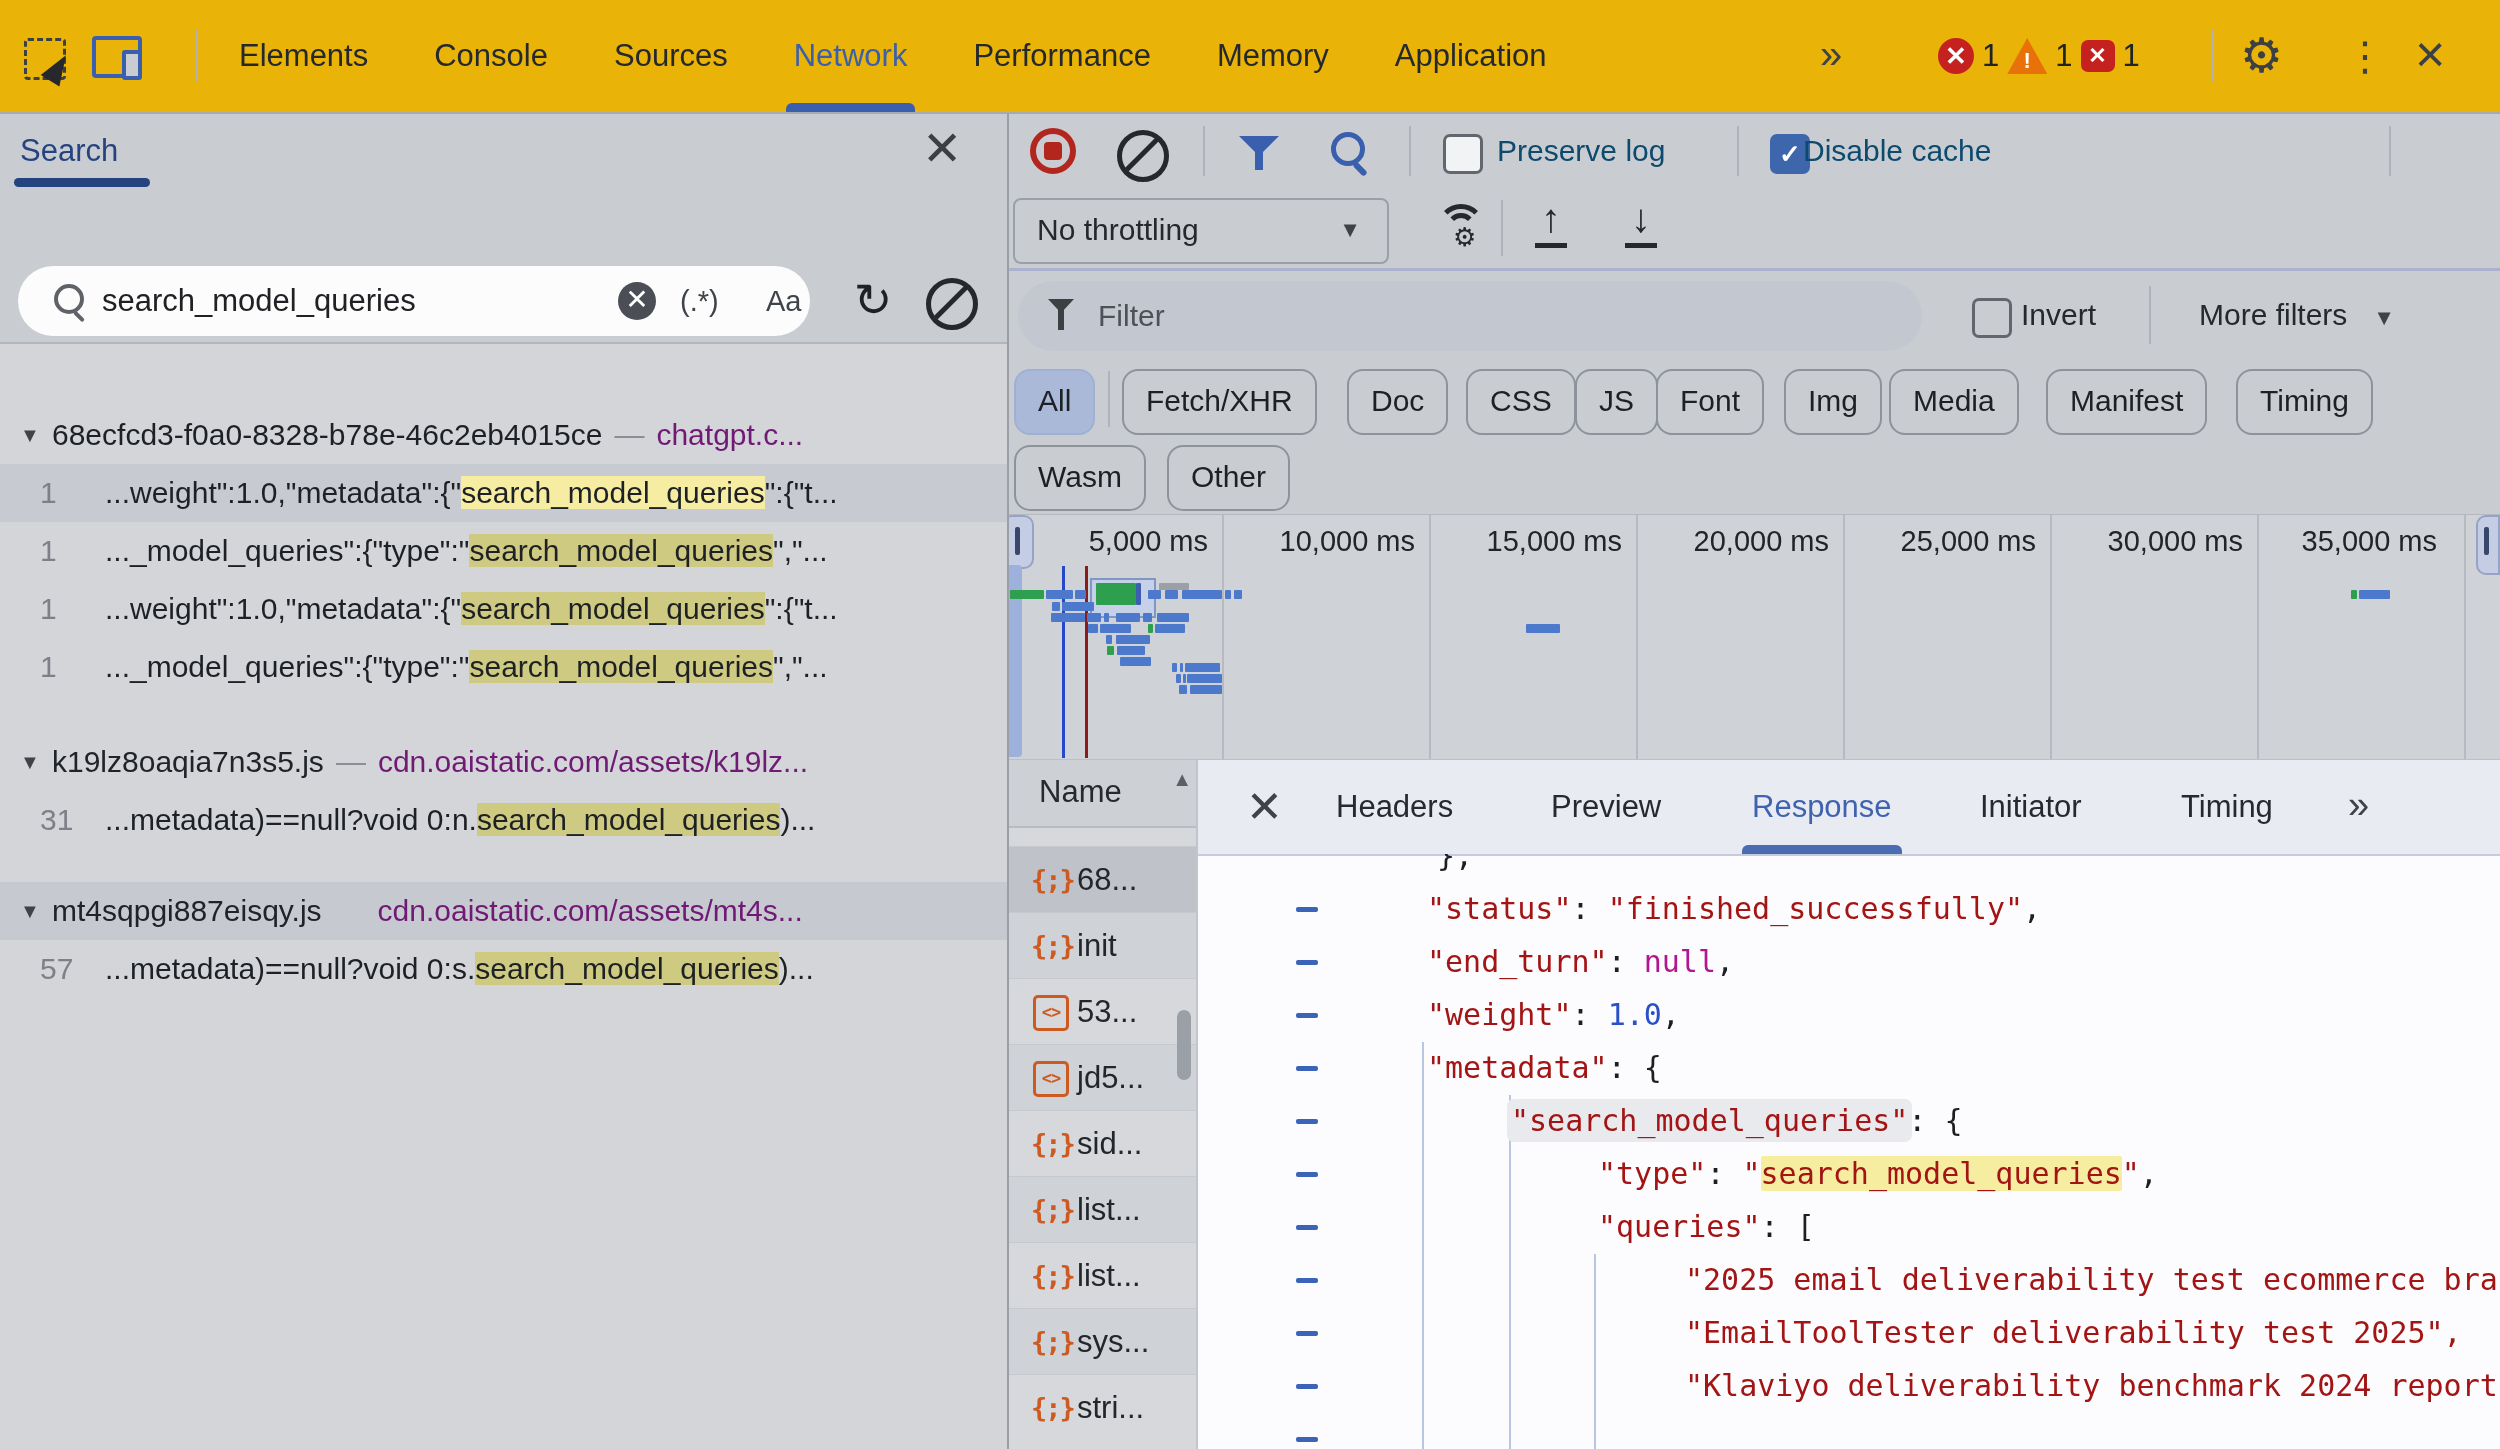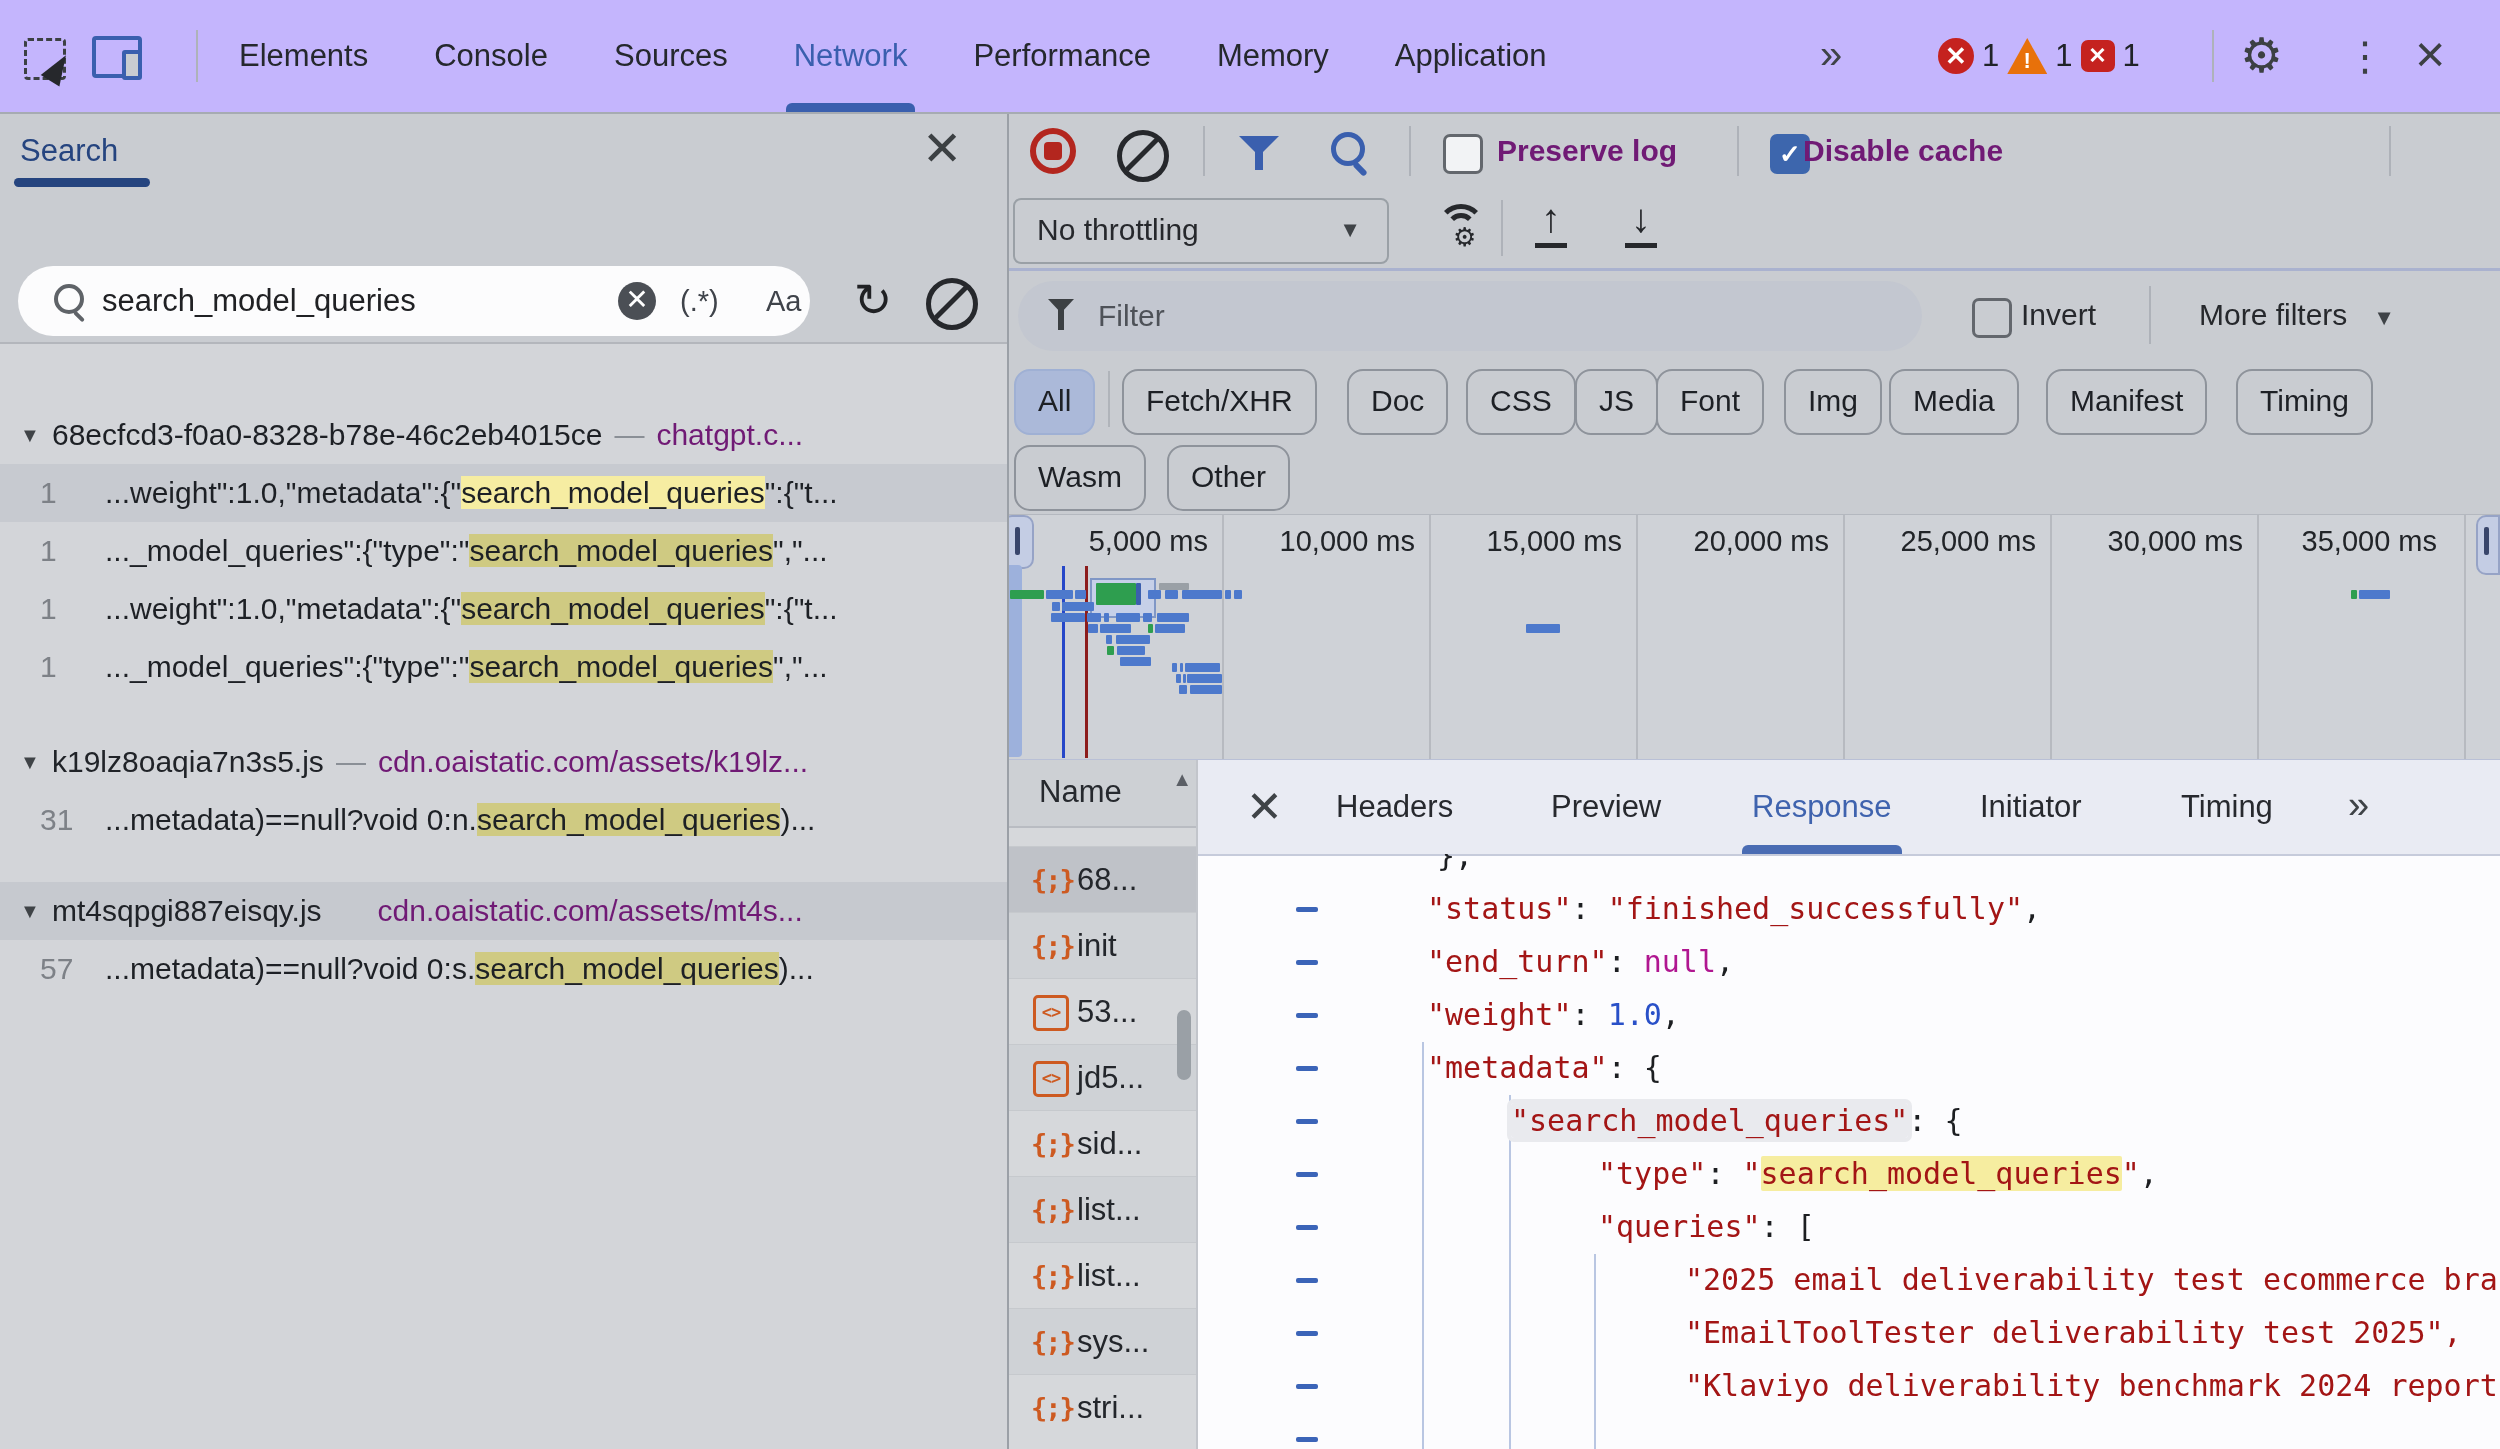--- a/index.html
+++ b/index.html
@@ -1,19 +1,19 @@
 <!DOCTYPE html>
 <html><head>
 <meta charset="utf-8">
 <style>
   html,body{margin:0;padding:0;background:#888;}
   .screen{position:relative;width:2500px;height:1449px;overflow:hidden;
     background:#d3d5d9;font-family:"Liberation Sans",sans-serif;color:#202328;}
   
-  .topbar{position:absolute;left:0;top:0;width:2500px;height:112px;background:#c4b5fd;
+  .topbar{position:absolute;left:0;top:0;width:2500px;height:112px;background:#eab308;
     border-bottom:2px solid #a6abb2;}
   .vdiv{position:absolute;top:30px;width:2px;height:52px;background:#aeb2b9;}
   .insp{position:absolute;left:24px;top:38px;width:36px;height:36px;border:3px dashed #3c4043;border-radius:4px;}
   .insp .cursor{position:absolute;right:-6px;bottom:-6px;width:0;height:0;
     border-left:11px solid transparent;border-right:11px solid transparent;border-bottom:30px solid #26282c;transform:rotate(32deg);}
   .device{position:absolute;left:92px;top:36px;width:42px;height:34px;border:4px solid #3a5fae;border-radius:4px;}
   .device .phone{position:absolute;right:-4px;bottom:-6px;width:12px;height:22px;background:#c9ccd1;border:4px solid #3a5fae;border-radius:3px;}
   .tabs{position:absolute;left:239px;top:0;height:112px;display:flex;gap:66px;align-items:center;}
   .tab{font-size:31px;color:#25282d;line-height:112px;position:relative;white-space:nowrap;}
   .tab.active{color:#3a5fae;}
@@ -63,21 +63,21 @@
   .nt1{position:absolute;left:0;top:0;width:100%;height:74px;}
   .recbtn{position:absolute;left:1030px;top:128px;width:34px;height:34px;border:6px solid #b3261e;border-radius:50%;}
   .recbtn::after{content:"";position:absolute;left:8px;top:8px;width:18px;height:18px;background:#b3261e;border-radius:4px;}
   .funnel{position:absolute;width:40px;height:40px;}
   .funnel::before{content:"";position:absolute;left:0;top:4px;width:0;height:0;border-left:20px solid transparent;border-right:20px solid transparent;border-top:20px solid #3a5fae;}
   .funnel::after{content:"";position:absolute;left:16px;top:18px;width:8px;height:20px;background:#3a5fae;}
   .magblue{position:absolute;width:24px;height:24px;border:5px solid #3a5fae;border-radius:50%;}
   .magblue::after{content:"";position:absolute;left:21px;top:24px;width:6px;height:16px;background:#3a5fae;transform:rotate(-45deg);border-radius:3px;}
   .cb{position:absolute;width:34px;height:34px;border:3px solid #63676d;border-radius:7px;background:#f2f3f5;}
   .cb.checked{background:#3d66ad;border-color:#3d66ad;color:#fff;text-align:center;line-height:34px;font-size:26px;font-weight:bold;}
-  .tlabel{position:absolute;font-size:30px;color:#701a75;line-height:74px;top:112px;font-weight:bold;}
+  .tlabel{position:absolute;font-size:30px;color:#0c4a6e;line-height:74px;top:112px;}
   .nt1 .tlabel{top:0;}
   .nt2{position:absolute;left:0;top:74px;width:100%;height:80px;border-bottom:3px solid #aab2cf;}
   .throttle{position:absolute;left:4px;top:10px;width:372px;height:62px;border:2px solid #9aa0a6;border-radius:8px;}
   .throttle .tx{position:absolute;left:22px;line-height:60px;font-size:30px;color:#26282c;}
   .throttle .car{position:absolute;right:26px;line-height:60px;font-size:22px;color:#3f4347;}
   .wifi{position:absolute;left:428px;top:16px;width:48px;height:40px;}
   .wifi i{position:absolute;border:5px solid #26282c;border-bottom-color:transparent !important;border-left-color:transparent;border-right-color:transparent;border-radius:50%;}
   .wifi .a1{left:0;top:0;width:38px;height:38px;}
   .wifi .a2{left:9px;top:9px;width:20px;height:20px;}
   .wifi .g{position:absolute;left:16px;top:18px;font-size:26px;color:#26282c;font-style:normal;}

